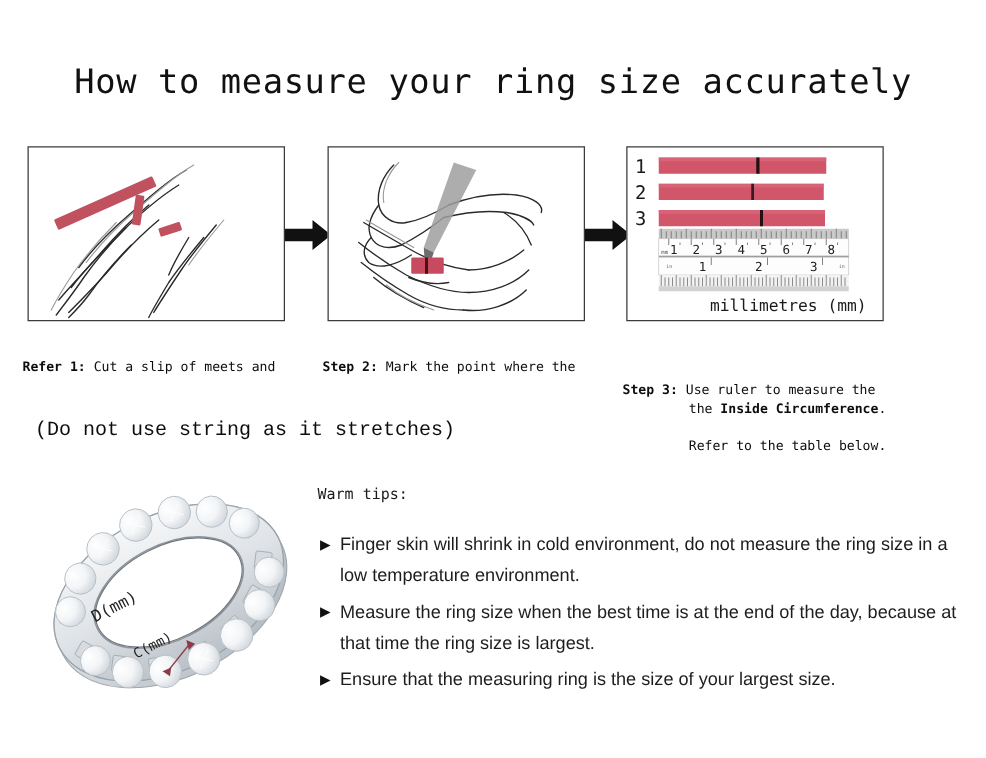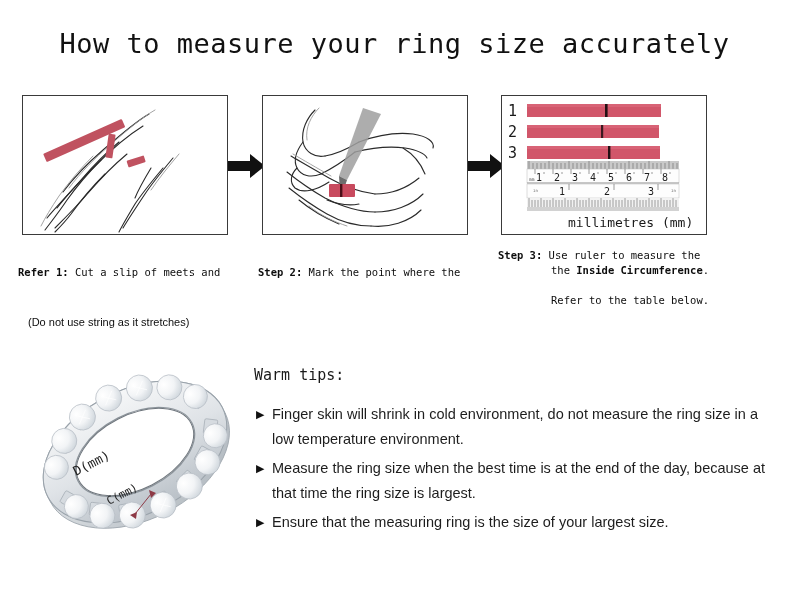--- a/index.html
+++ b/index.html
@@ -1,21 +1,21 @@
 <!DOCTYPE html>
 <html><head>
 <meta charset="utf-8">
 <style>
   html,body{margin:0;padding:0;}
   body{
     width:789px;height:606px;background:#ffffff;
     font-family:"DejaVu Sans Mono","Liberation Mono",monospace;
     overflow:hidden;position:relative;
   }
-  .page{position:absolute;inset:0;}
+  .page{position:absolute;inset:0;margin-top:22px;}
 
   
   .title{
     position:absolute;left:0;top:28px;width:789px;text-align:center;
     font-family:"DejaVu Sans Mono","Liberation Mono",monospace;
     font-size:27px;letter-spacing:0.5px;color:#111;font-weight:400;
     white-space:nowrap;
   }
 
   
@@ -35,36 +35,36 @@
 
   
   .cap{
     position:absolute;font-size:10.5px;line-height:15px;color:#0d0d0d;
     font-family:"DejaVu Sans Mono","Liberation Mono",monospace;
     white-space:pre-line;
   }
   .cap b{font-weight:bold;}
   #cap1{left:18px;top:250px;width:240px;}
   #cap2{left:258px;top:250px;width:240px;}
-  #cap3{left:498px;top:233px;width:250px;}
+  #cap3{left:498px;top:268px;width:250px;}
   .note{
-    position:absolute;font-size:11px;line-height:15px;color:#0d0d0d;
-    font-family:Liberation Sans, sans-serif;white-space:nowrap;
+    position:absolute;font-size:16px;line-height:15px;color:#0d0d0d;
+    font-family:Liberation Mono, monospace;white-space:nowrap;
   }
   #note1{left:28px;top:315px;}
   #note3{left:500px;top:315px;}
 
   .cap-ind{display:block;padding-left:53px;}
 
   
   .ringwrap{position:absolute;left:20px;top:352px;width:230px;height:205px;}
 
   
   .tips-title{
-    position:absolute;left:254px;top:366px;font-size:15px;color:#1a1a1a;
+    position:absolute;left:254px;top:366px;font-size:12px;color:#1a1a1a;
     font-family:"DejaVu Sans Mono","Liberation Mono",monospace;
   }
   .tips{position:absolute;left:256px;top:402px;width:512px;}
   .tip{
     display:flex;align-items:flex-start;margin-bottom:4px;
     font-family:"Liberation Sans",sans-serif;
     font-size:14.5px;line-height:25px;color:#1d1d1d;
   }
   .tip .bullet{
     flex:0 0 auto;width:16px;color:#111;font-size:11px;line-height:25px;

